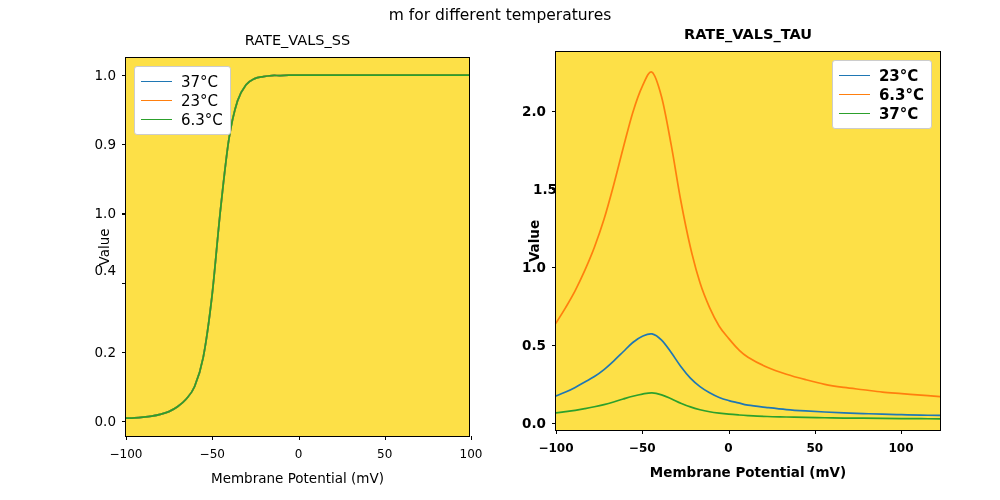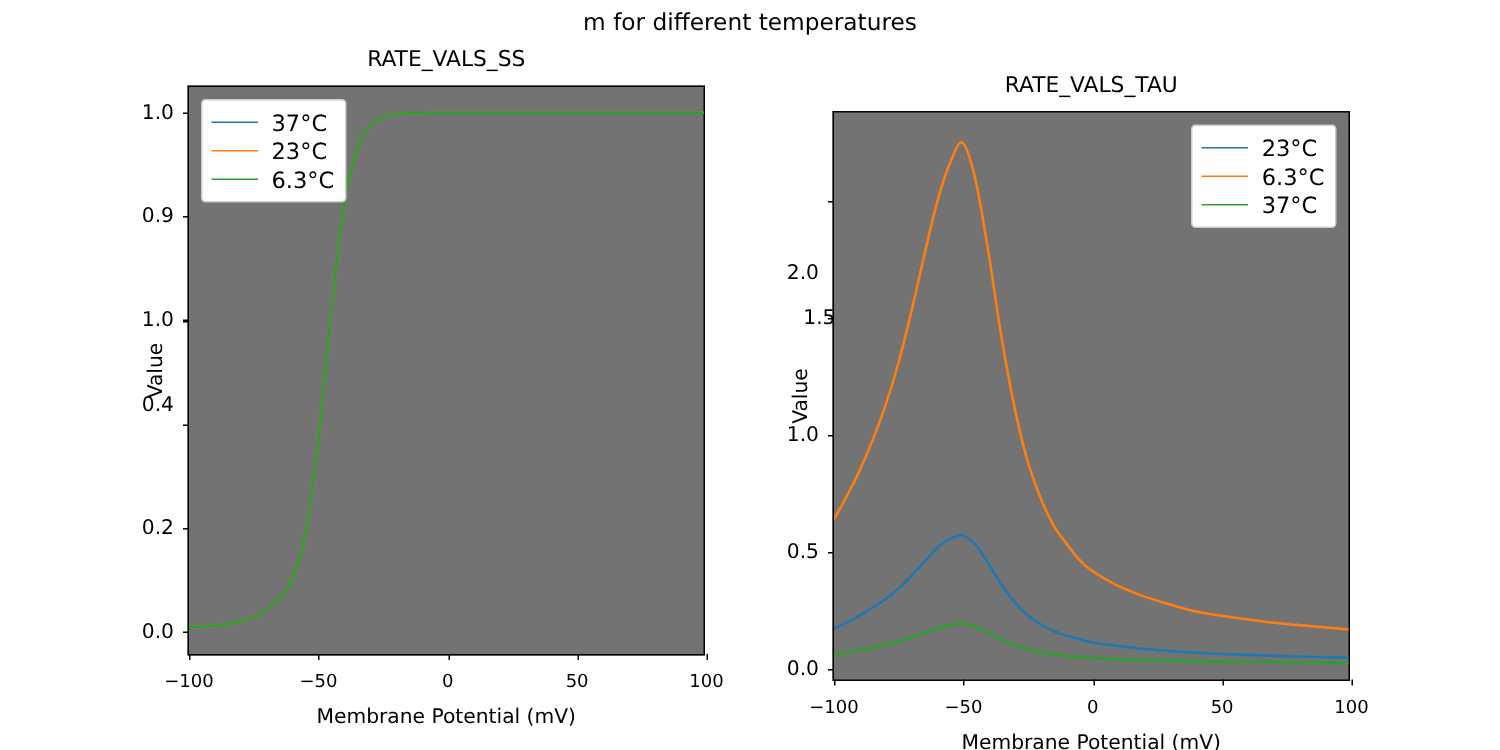--- a/index.html
+++ b/index.html
@@ -21,26 +21,26 @@
     position: absolute;
     top: 6px; left: 0; width: 1000px;
     text-align: center;
     font-size: 15.5px;
     color: #000000;
   }
   .axes {
     position: absolute;
     box-sizing: border-box;
     border: 1.1px solid #000000;
-    background: #737373;
+    background: #fde047;
   }
   
   #axes-left { left: 125px; top: 57px; width: 345px; height: 380px; }
   
-  #axes-right { left: 555px; top: 74px; width: 345px; height: 380px; }
+  #axes-right { left: 555px; top: 51px; width: 386px; height: 380px; font-weight: bold; }
 
   .ax-title {
     position: absolute;
     top: -26px; left: 0; width: 100%;
     text-align: center;
     font-size: 14.5px;
   }
   .plotsvg { position: absolute; left: 0; top: 0; width: 100%; height: 100%; display: block; }
 
   
@@ -189,16 +189,16 @@
       <div class="ticklabel-x" style="left: 345px;">100</div>
       <div class="tick-y" style="top: 370.656px;"></div>
       <div class="ticklabel-y" style="top: 370.656px;">0.0</div>
       <div class="tick-y" style="top: 292.787px;"></div>
       <div class="ticklabel-y" style="top: 292.787px;">0.5</div>
       <div class="tick-y" style="top: 214.918px;"></div>
       <div class="ticklabel-y" style="top: 214.918px;">1.0</div>
       <div class="tick-y" style="top: 137.049px;"></div>
       <div class="ticklabel-y" style="top: 137.049px; margin-left: 11px;">1.5</div>
       <div class="tick-y" style="top: 59.1803px;"></div>
-      <div class="ticklabel-y" style="top: 59.1803px; margin-top: 48px;">2.0</div>
+      <div class="ticklabel-y" style="top: 59.1803px;">2.0</div>
     </div>
 
 </div>
 
 </body></html>

